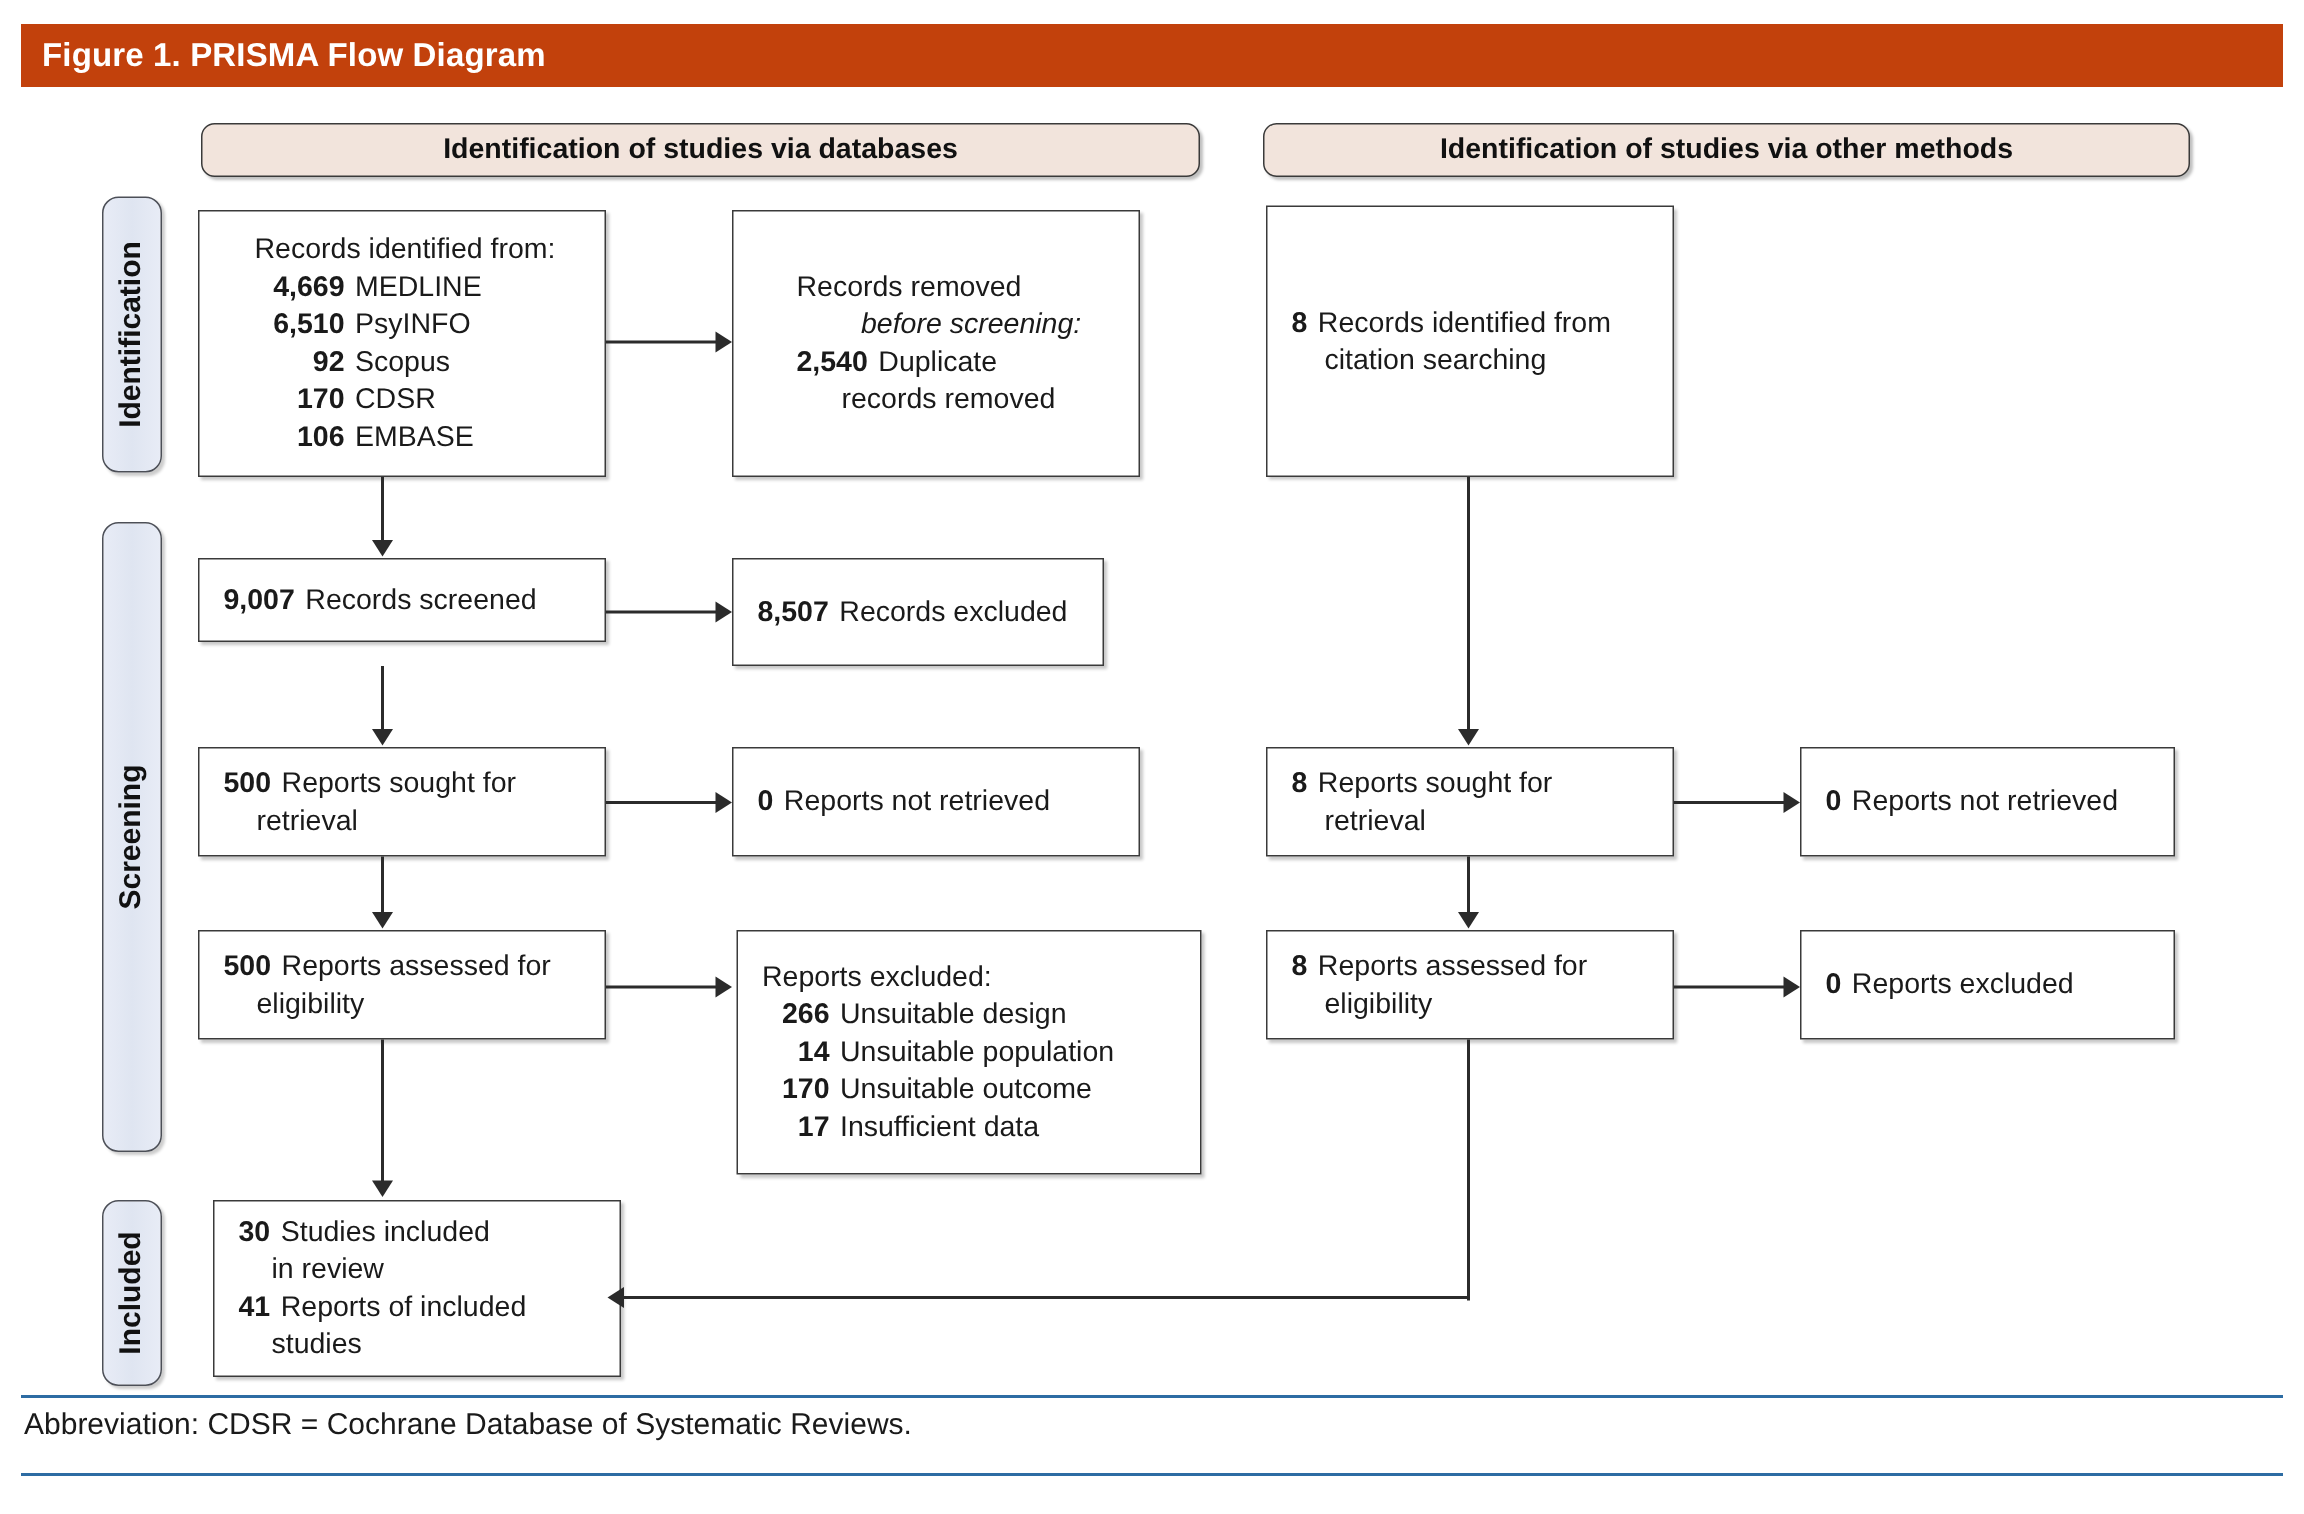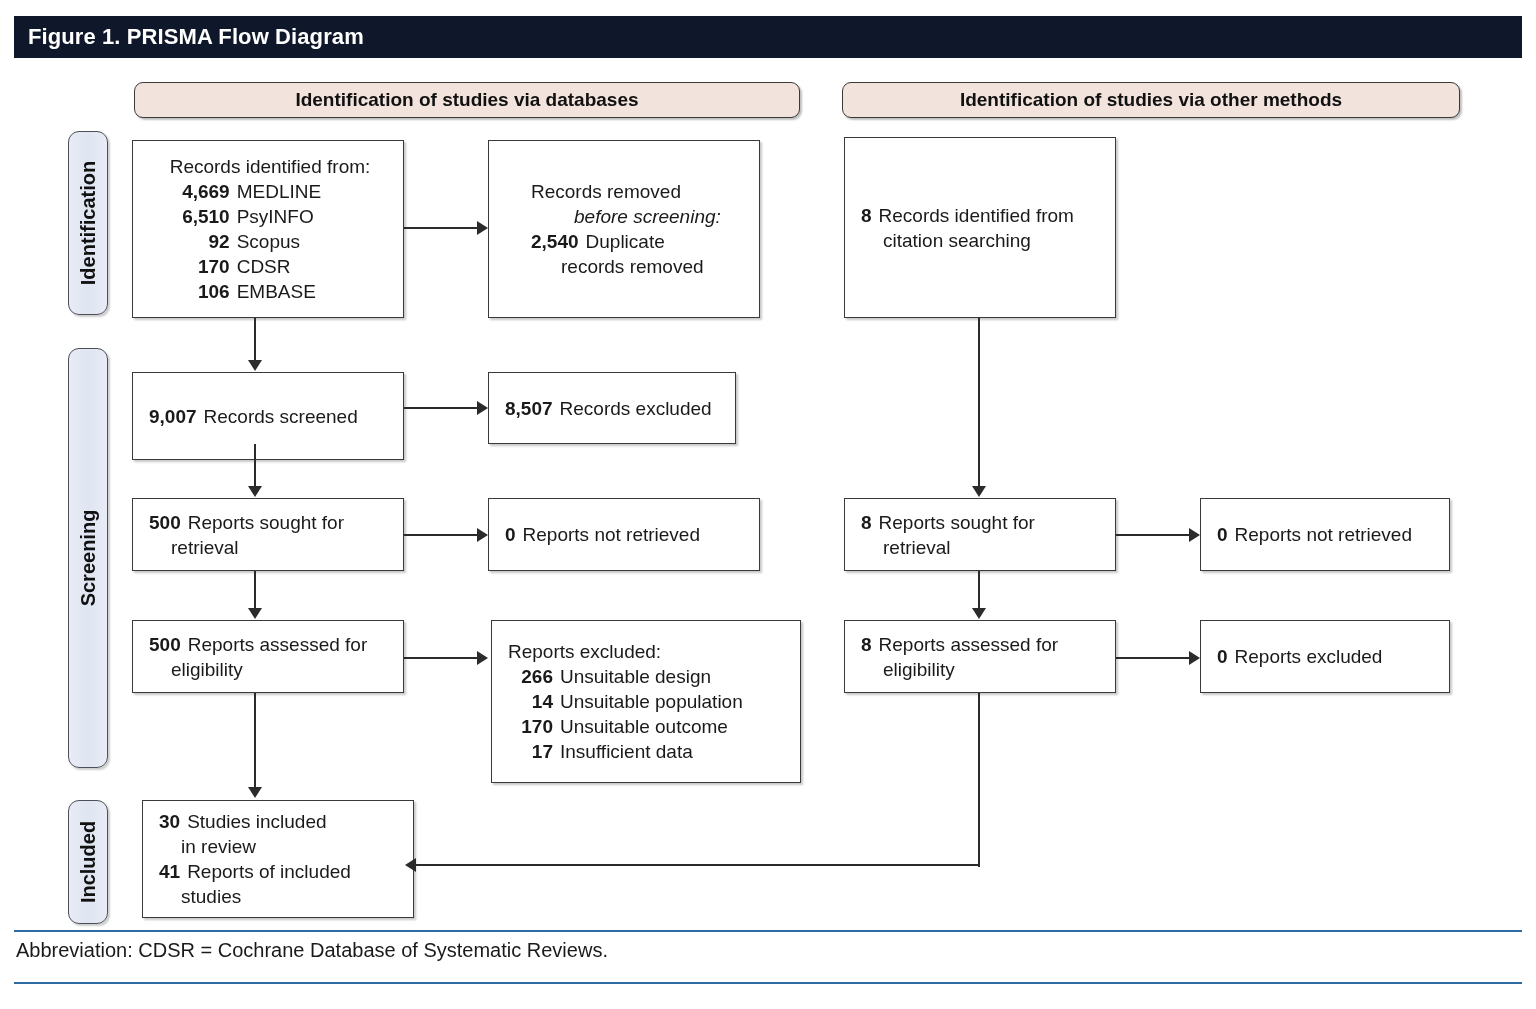--- a/index.html
+++ b/index.html
@@ -19,21 +19,21 @@
     overflow: hidden;
   }
 
   
   .title-bar {
     position: absolute;
     left: 14px;
     top: 16px;
     width: 1508px;
     height: 42px;
-    background: #0f172a;
+    background: #c2410c;
     display: flex;
     align-items: center;
   }
   .title-bar .title-text {
     color: #ffffff;
     font-size: 22px;
     font-weight: bold;
     letter-spacing: 0.1px;
     padding-left: 14px;
     white-space: nowrap;
@@ -130,21 +130,21 @@
   .w-mid  .num { width: 45px; }
   .w-auto .num { width: auto; }
   .indent { padding-left: 22px; display: block; }
   .indent2 { padding-left: 30px; display: block; }
 
   
   #box-identified      { left: 132px; top: 140px; width: 272px; height: 178px; align-items: center; }
   #box-removed         { left: 488px; top: 140px; width: 272px; height: 178px; padding-left: 26px; }
   #box-other-identified{ left: 844px; top: 137px; width: 272px; height: 181px; }
 
-  #box-screened        { left: 132px; top: 372px; width: 272px; height: 88px; }
+  #box-screened        { left: 132px; top: 372px; width: 272px; height: 56px; }
   #box-excluded        { left: 488px; top: 372px; width: 248px; height: 72px; }
 
   #box-sought          { left: 132px; top: 498px; width: 272px; height: 73px; }
   #box-notretrieved    { left: 488px; top: 498px; width: 272px; height: 73px; }
 
   #box-assessed        { left: 132px; top: 620px; width: 272px; height: 73px; }
   #box-repexcluded     { left: 491px; top: 620px; width: 310px; height: 163px; }
 
   #box-other-sought    { left: 844px; top: 498px; width: 272px; height: 73px; }
   #box-other-notret    { left: 1200px; top: 498px; width: 250px; height: 73px; }

